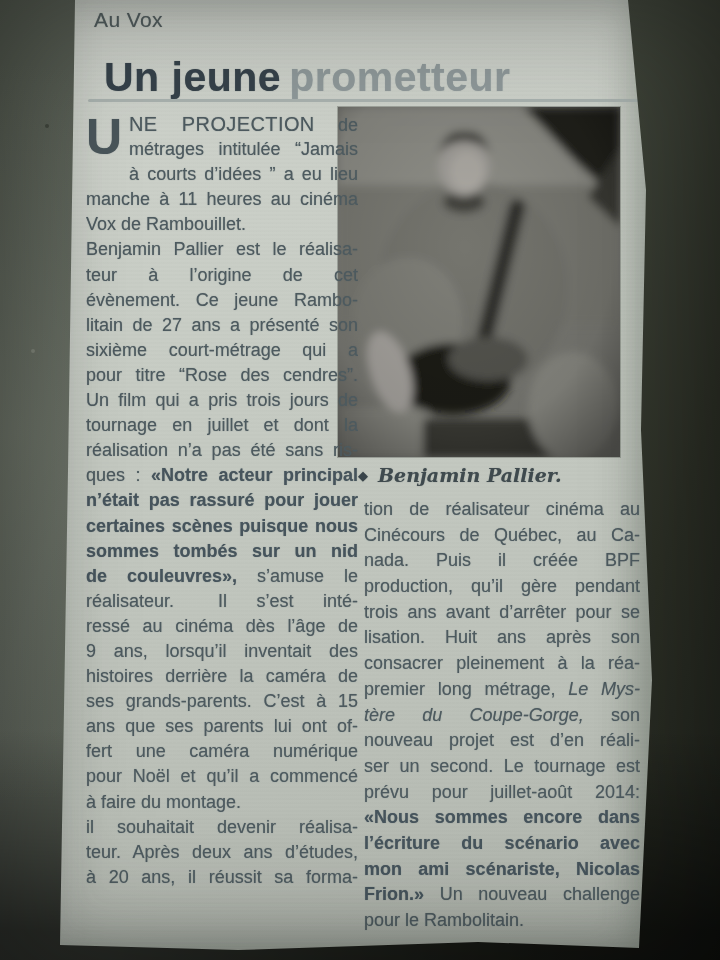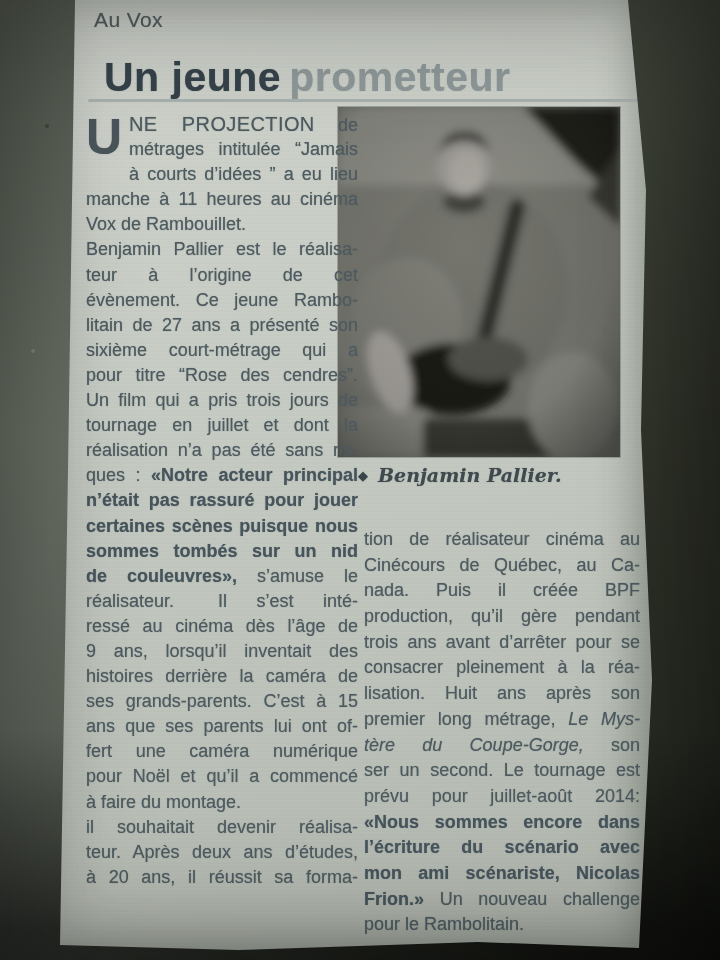--- a/index.html
+++ b/index.html
@@ -56,21 +56,21 @@
   .caption{
     position:absolute;left:300px;top:464px;width:280px;
     font-family:"DejaVu Serif",serif;font-style:italic;font-weight:700;
     font-size:19px;color:#3f4a4e;text-shadow:0 0 1px rgba(63,74,78,.5);
   }
   .diamond{font-style:normal;font-size:13px;margin-right:10px;color:#39444a;vertical-align:2px;}
   
   .col{position:absolute;color:#4d5a5f;font-size:18px;
        text-shadow:0 0 1px rgba(77,90,95,.6);}
   .col-left{left:28px;top:112px;width:272px;}
-  .col-right{left:306px;top:497px;width:276px;margin-top:30px;}
+  .col-right{left:306px;top:497px;width:276px;}
   .tl{text-align:justify;text-align-last:justify;overflow:hidden;white-space:nowrap;}
   .col-left  .tl{line-height:25.1px;height:25.1px;}
   .col-right .tl{line-height:25.7px;height:25.7px;}
   .tl.last{text-align-last:left;}
   .tl span{white-space:normal;}
   .b{font-weight:700;color:#46545c;}
   .i{font-style:italic;}
   .sc{font-size:20px;letter-spacing:.4px;}
   .g{display:inline-block;width:44px;}
   .dropcap{
@@ -168,24 +168,25 @@
         </div>
     </div>
 
     <div class="col col-right">
       <div class="lines">
           <div class="tl"><span>tion de réalisateur cinéma au</span></div>
           <div class="tl"><span>Cinécours de Québec, au Ca-</span></div>
           <div class="tl"><span>nada. Puis il créée BPF</span></div>
           <div class="tl"><span>production, qu’il gère pendant</span></div>
           <div class="tl"><span>trois ans avant d’arrêter pour se</span></div>
+          <div class="tl"><span>lisation. Huit ans après son</span></div>
           <div class="tl"><span>consacrer pleinement à la réa-</span></div>
-          <div class="tl"><span>lisation. Huit ans après son</span></div>
           <div class="tl"><span>premier long métrage, </span><span class="i">Le Mys-</span></div>
           <div class="tl"><span class="i">tère du Coupe-Gorge,</span><span> son</span></div>
+          <div class="tl"><span>nouveau projet est d’en réali-</span></div>
           <div class="tl"><span>ser un second. Le tournage est</span></div>
           <div class="tl"><span>prévu pour juillet-août 2014:</span></div>
           <div class="tl"><span class="b">«Nous sommes encore dans</span></div>
           <div class="tl"><span class="b">l’écriture du scénario avec</span></div>
           <div class="tl"><span class="b">mon ami scénariste, Nicolas</span></div>
           <div class="tl"><span class="b">Frion.»</span><span> Un nouveau challenge</span></div>
           <div class="tl last"><span>pour le Rambolitain.</span></div>
         </div>
     </div>
 

